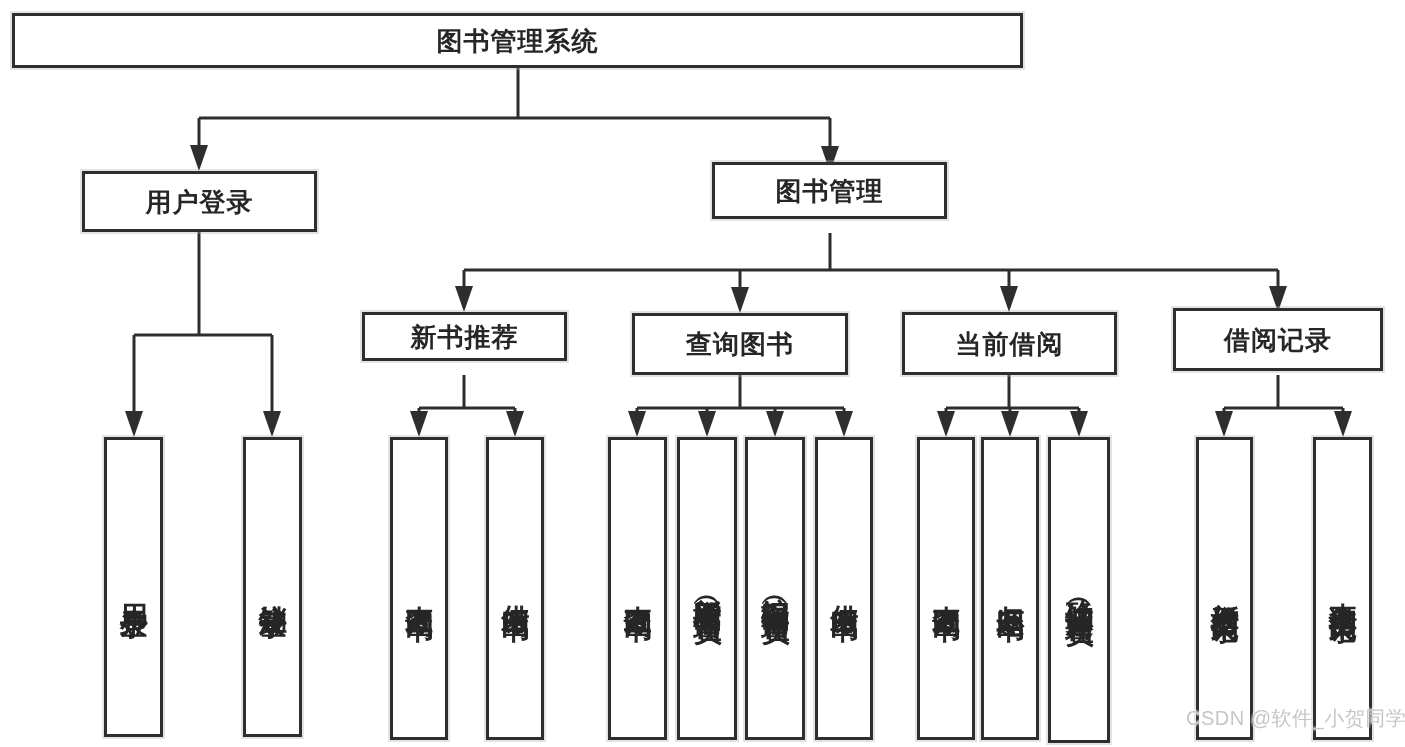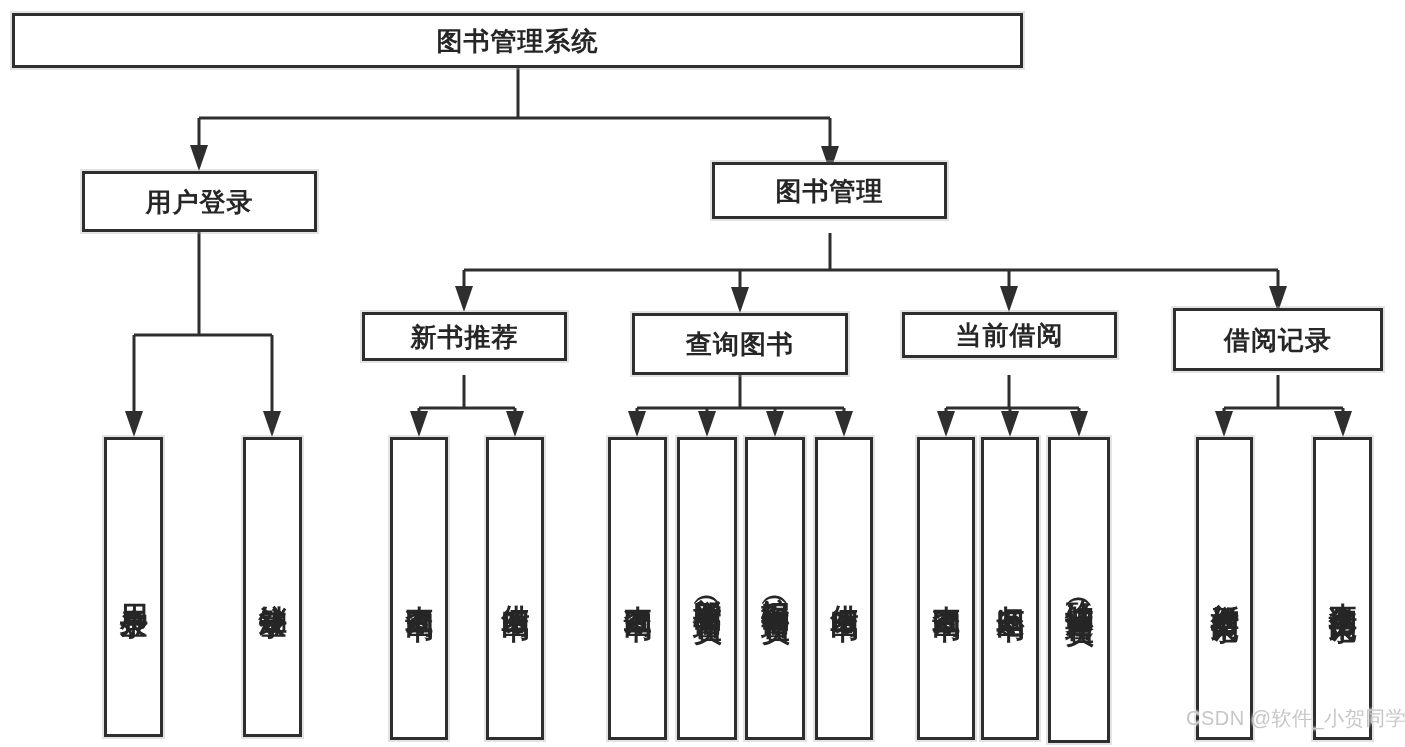--- a/index.html
+++ b/index.html
@@ -101,21 +101,21 @@
   <div class="node hbox" style="left:712px;top:162px;width:235px;height:57px">
     <span>图书管理</span>
   </div>
 
   <div class="node hbox" style="left:362px;top:312px;width:205px;height:49px">
     <span>新书推荐</span>
   </div>
   <div class="node hbox" style="left:632px;top:313px;width:216px;height:62px">
     <span>查询图书</span>
   </div>
-  <div class="node hbox" style="left:902px;top:312px;width:215px;height:46px">
+  <div class="node hbox" style="left:902px;top:312px;width:215px;height:63px">
     <span>当前借阅</span>
   </div>
   <div class="node hbox" style="left:1173px;top:308px;width:210px;height:63px">
     <span>借阅记录</span>
   </div>
 
   <div class="node leaf" style="left:104px;top:437px;width:59px;height:300px">
     <span class="vtext">用户登录</span>
   </div>
   <div class="node leaf" style="left:243px;top:437px;width:59px;height:300px">

